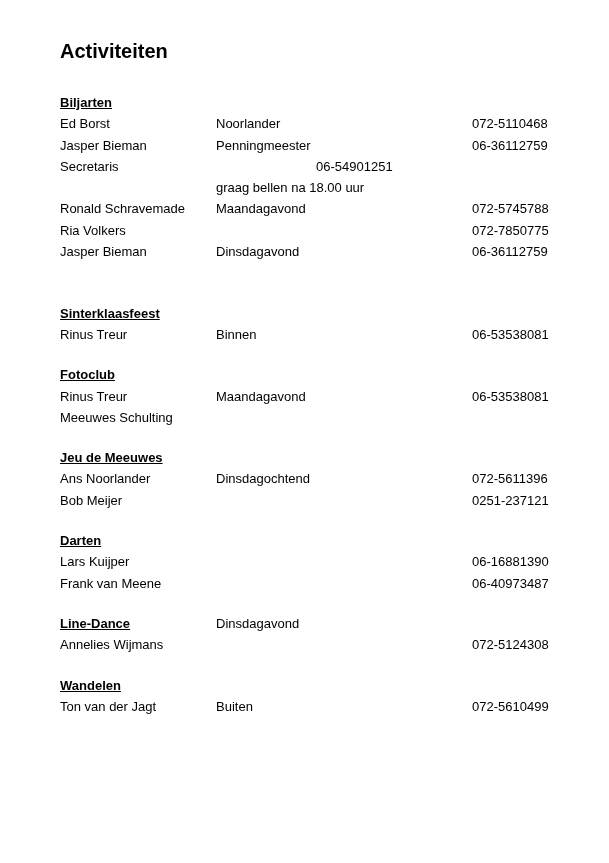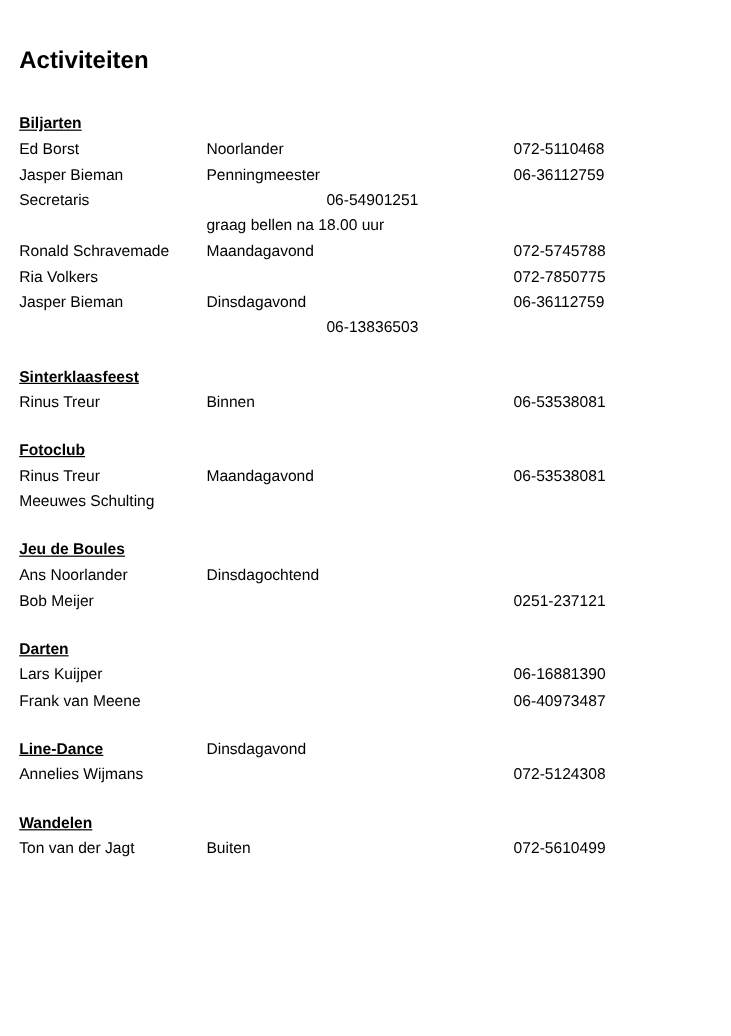--- a/index.html
+++ b/index.html
@@ -11,21 +11,21 @@
     width: 609px;
     height: 863px;
     overflow: hidden;
     font-family: "Liberation Sans", "DejaVu Sans", sans-serif;
     color: #000000;
   }
   .page {
     box-sizing: border-box;
     width: 609px;
     height: 863px;
-    padding: 38px 40px 0 16px;
+    padding: 38px 40px 0 60px;
     background: #ffffff;
   }
   .doc-title {
     font-size: 20px;
     font-weight: bold;
     line-height: 26px;
     margin: 0;
     white-space: nowrap;
   }
   .sections {
@@ -102,21 +102,20 @@
   </div>
 
   <div class="row">
     <span class="col-name">Jasper Bieman</span>
     <span class="col-role">Dinsdagavond</span>
     <span class="col-phone">06-36112759</span>
   </div>
 
   <div class="row">
     <span class="col-role"></span>
-    <span class="col-phone">06-13836503</span>
   </div>
 </div>
   </div>
 
   <div class="section">
     <div class="row">
       <span class="col-name"><span class="section-title">Sinterklaasfeest</span></span>
       <span class="col-role"></span>
       <span class="col-phone"></span>
     </div>
@@ -145,28 +144,29 @@
   <div class="row">
     <span class="col-name">Meeuwes Schulting</span>
     <span class="col-role"></span>
     <span class="col-phone"></span>
   </div>
 </div>
   </div>
 
   <div class="section">
     <div class="row">
-      <span class="col-name"><span class="section-title">Jeu de Boules</span></span>
+      <span class="col-name"><span class="section-title">Jeu de Meeuwes</span></span>
       <span class="col-role"></span>
       <span class="col-phone"></span>
     </div>
     <div>
   <div class="row">
     <span class="col-name">Ans Noorlander</span>
     <span class="col-role">Dinsdagochtend</span>
+    <span class="col-phone">072-5611396</span>
   </div>
 
   <div class="row">
     <span class="col-name">Bob Meijer</span>
     <span class="col-role"></span>
     <span class="col-phone">0251-237121</span>
   </div>
 </div>
   </div>
 

